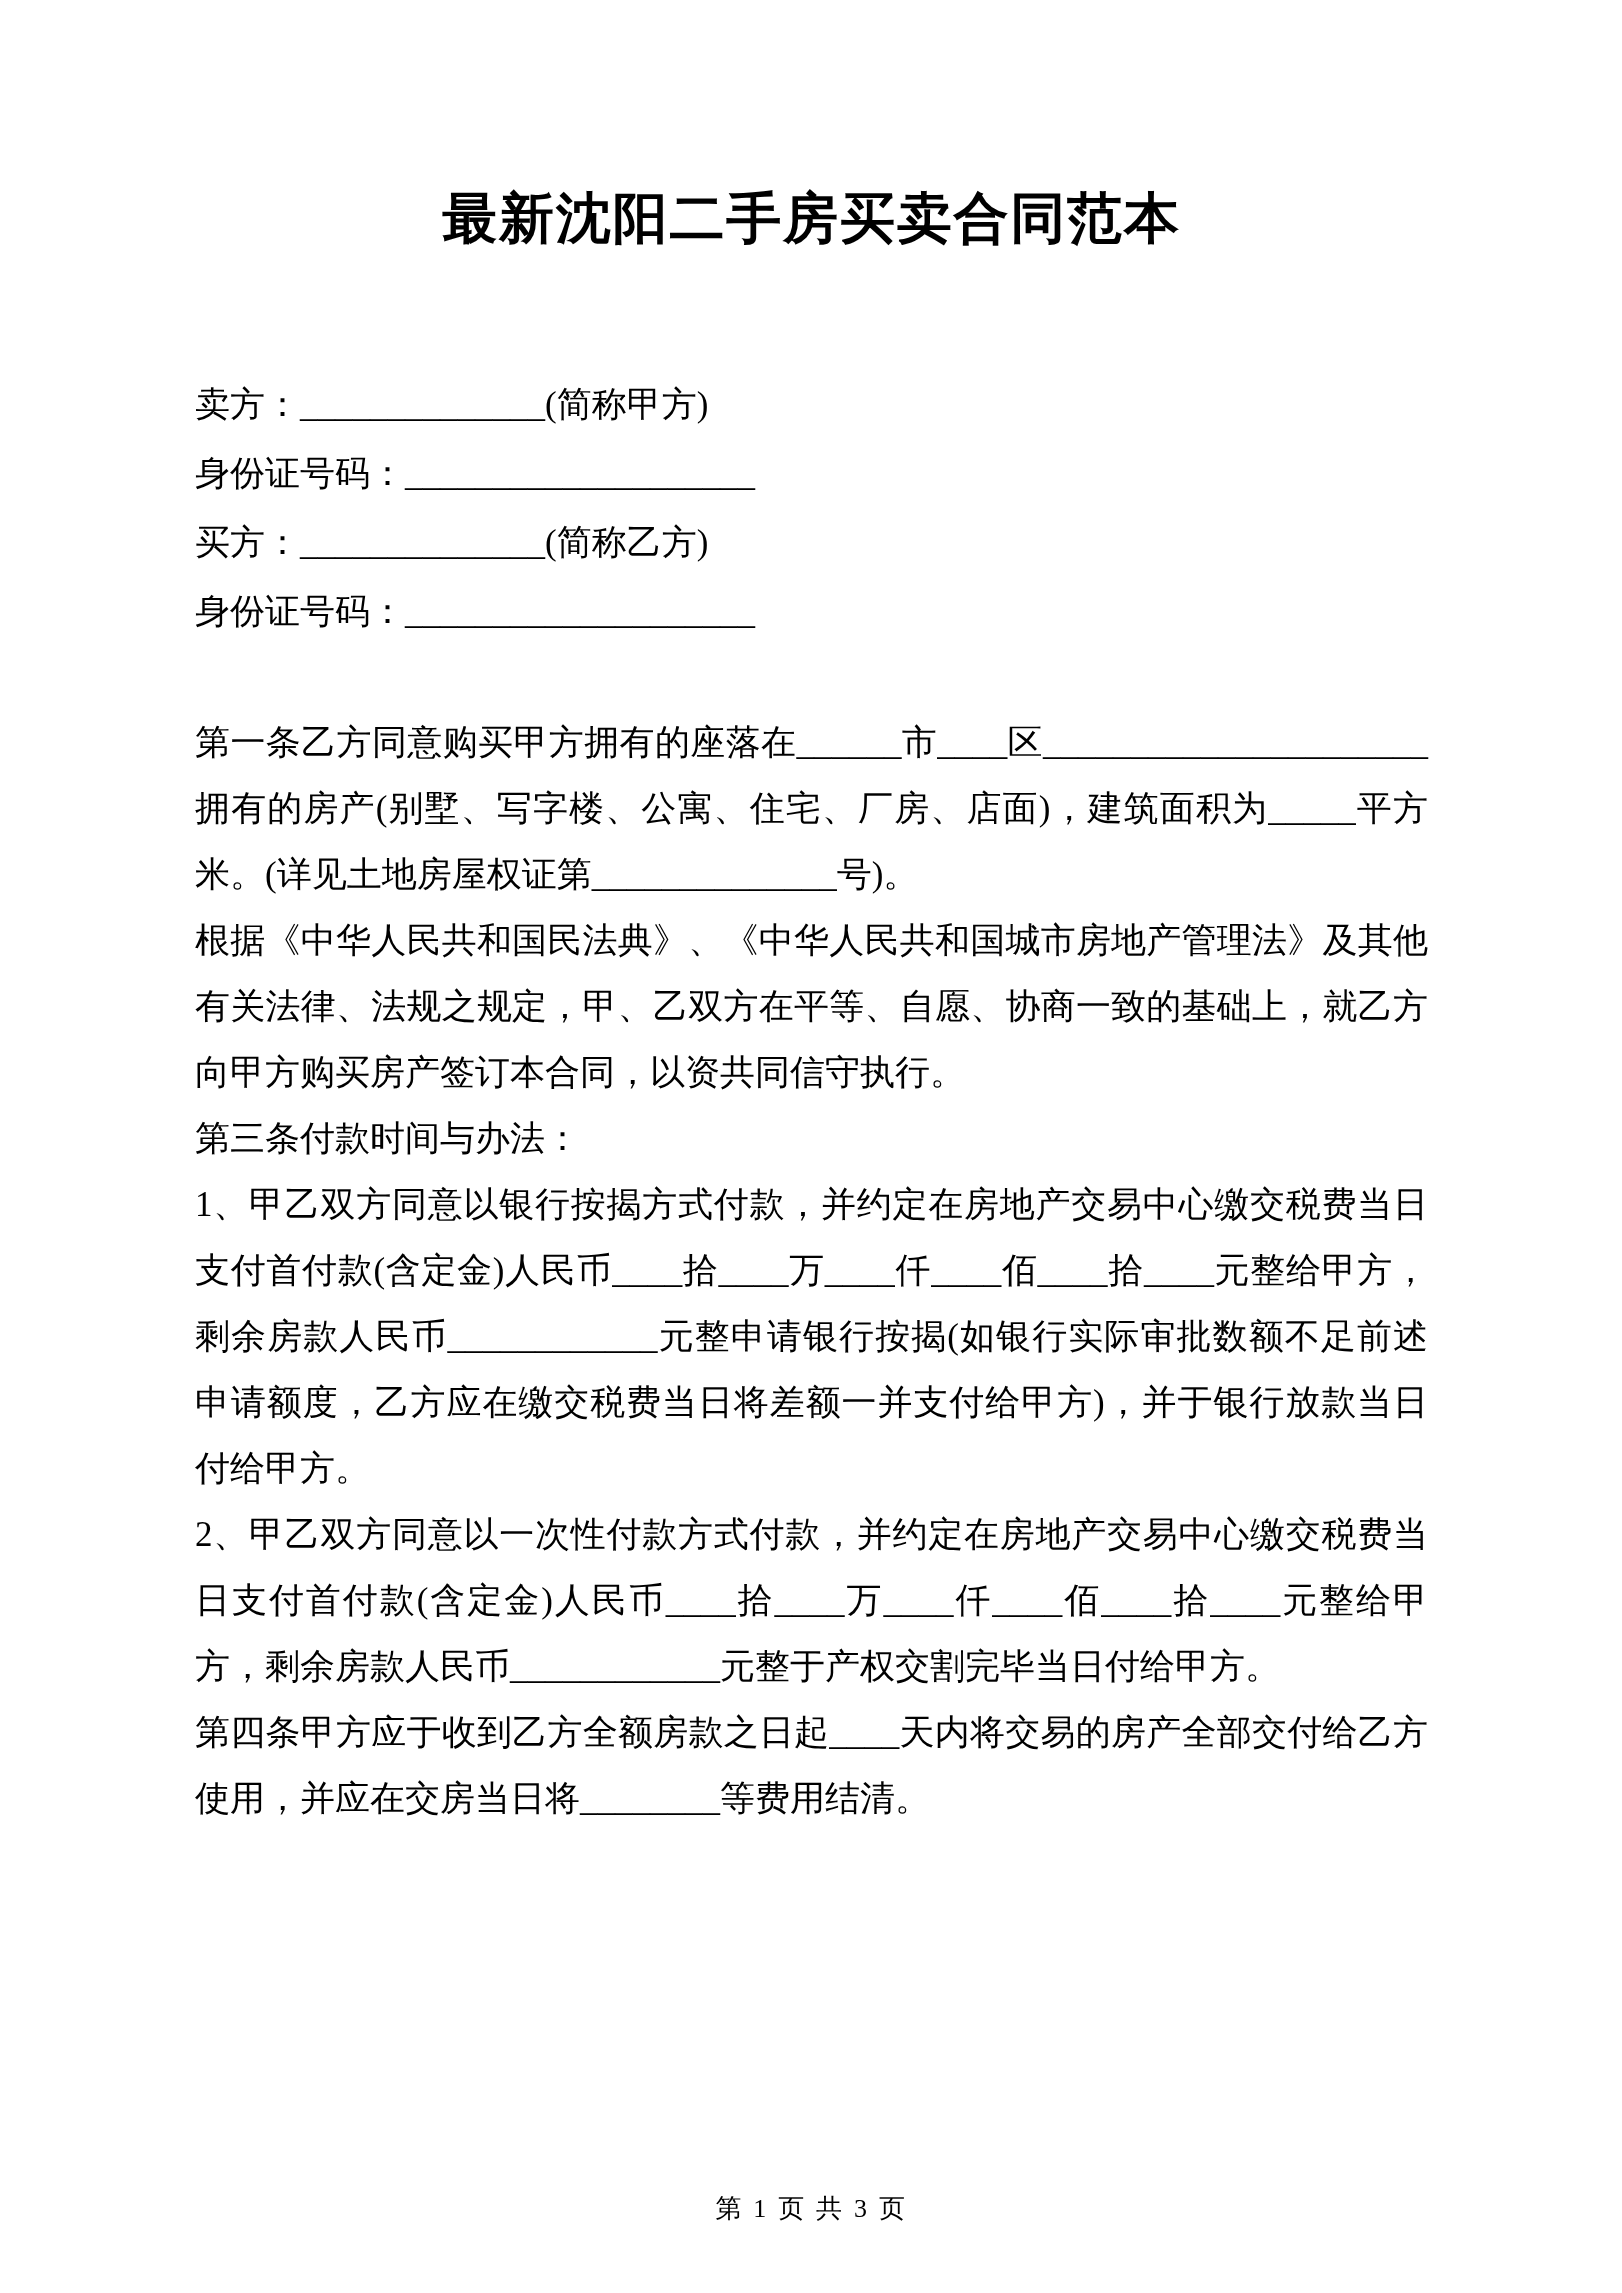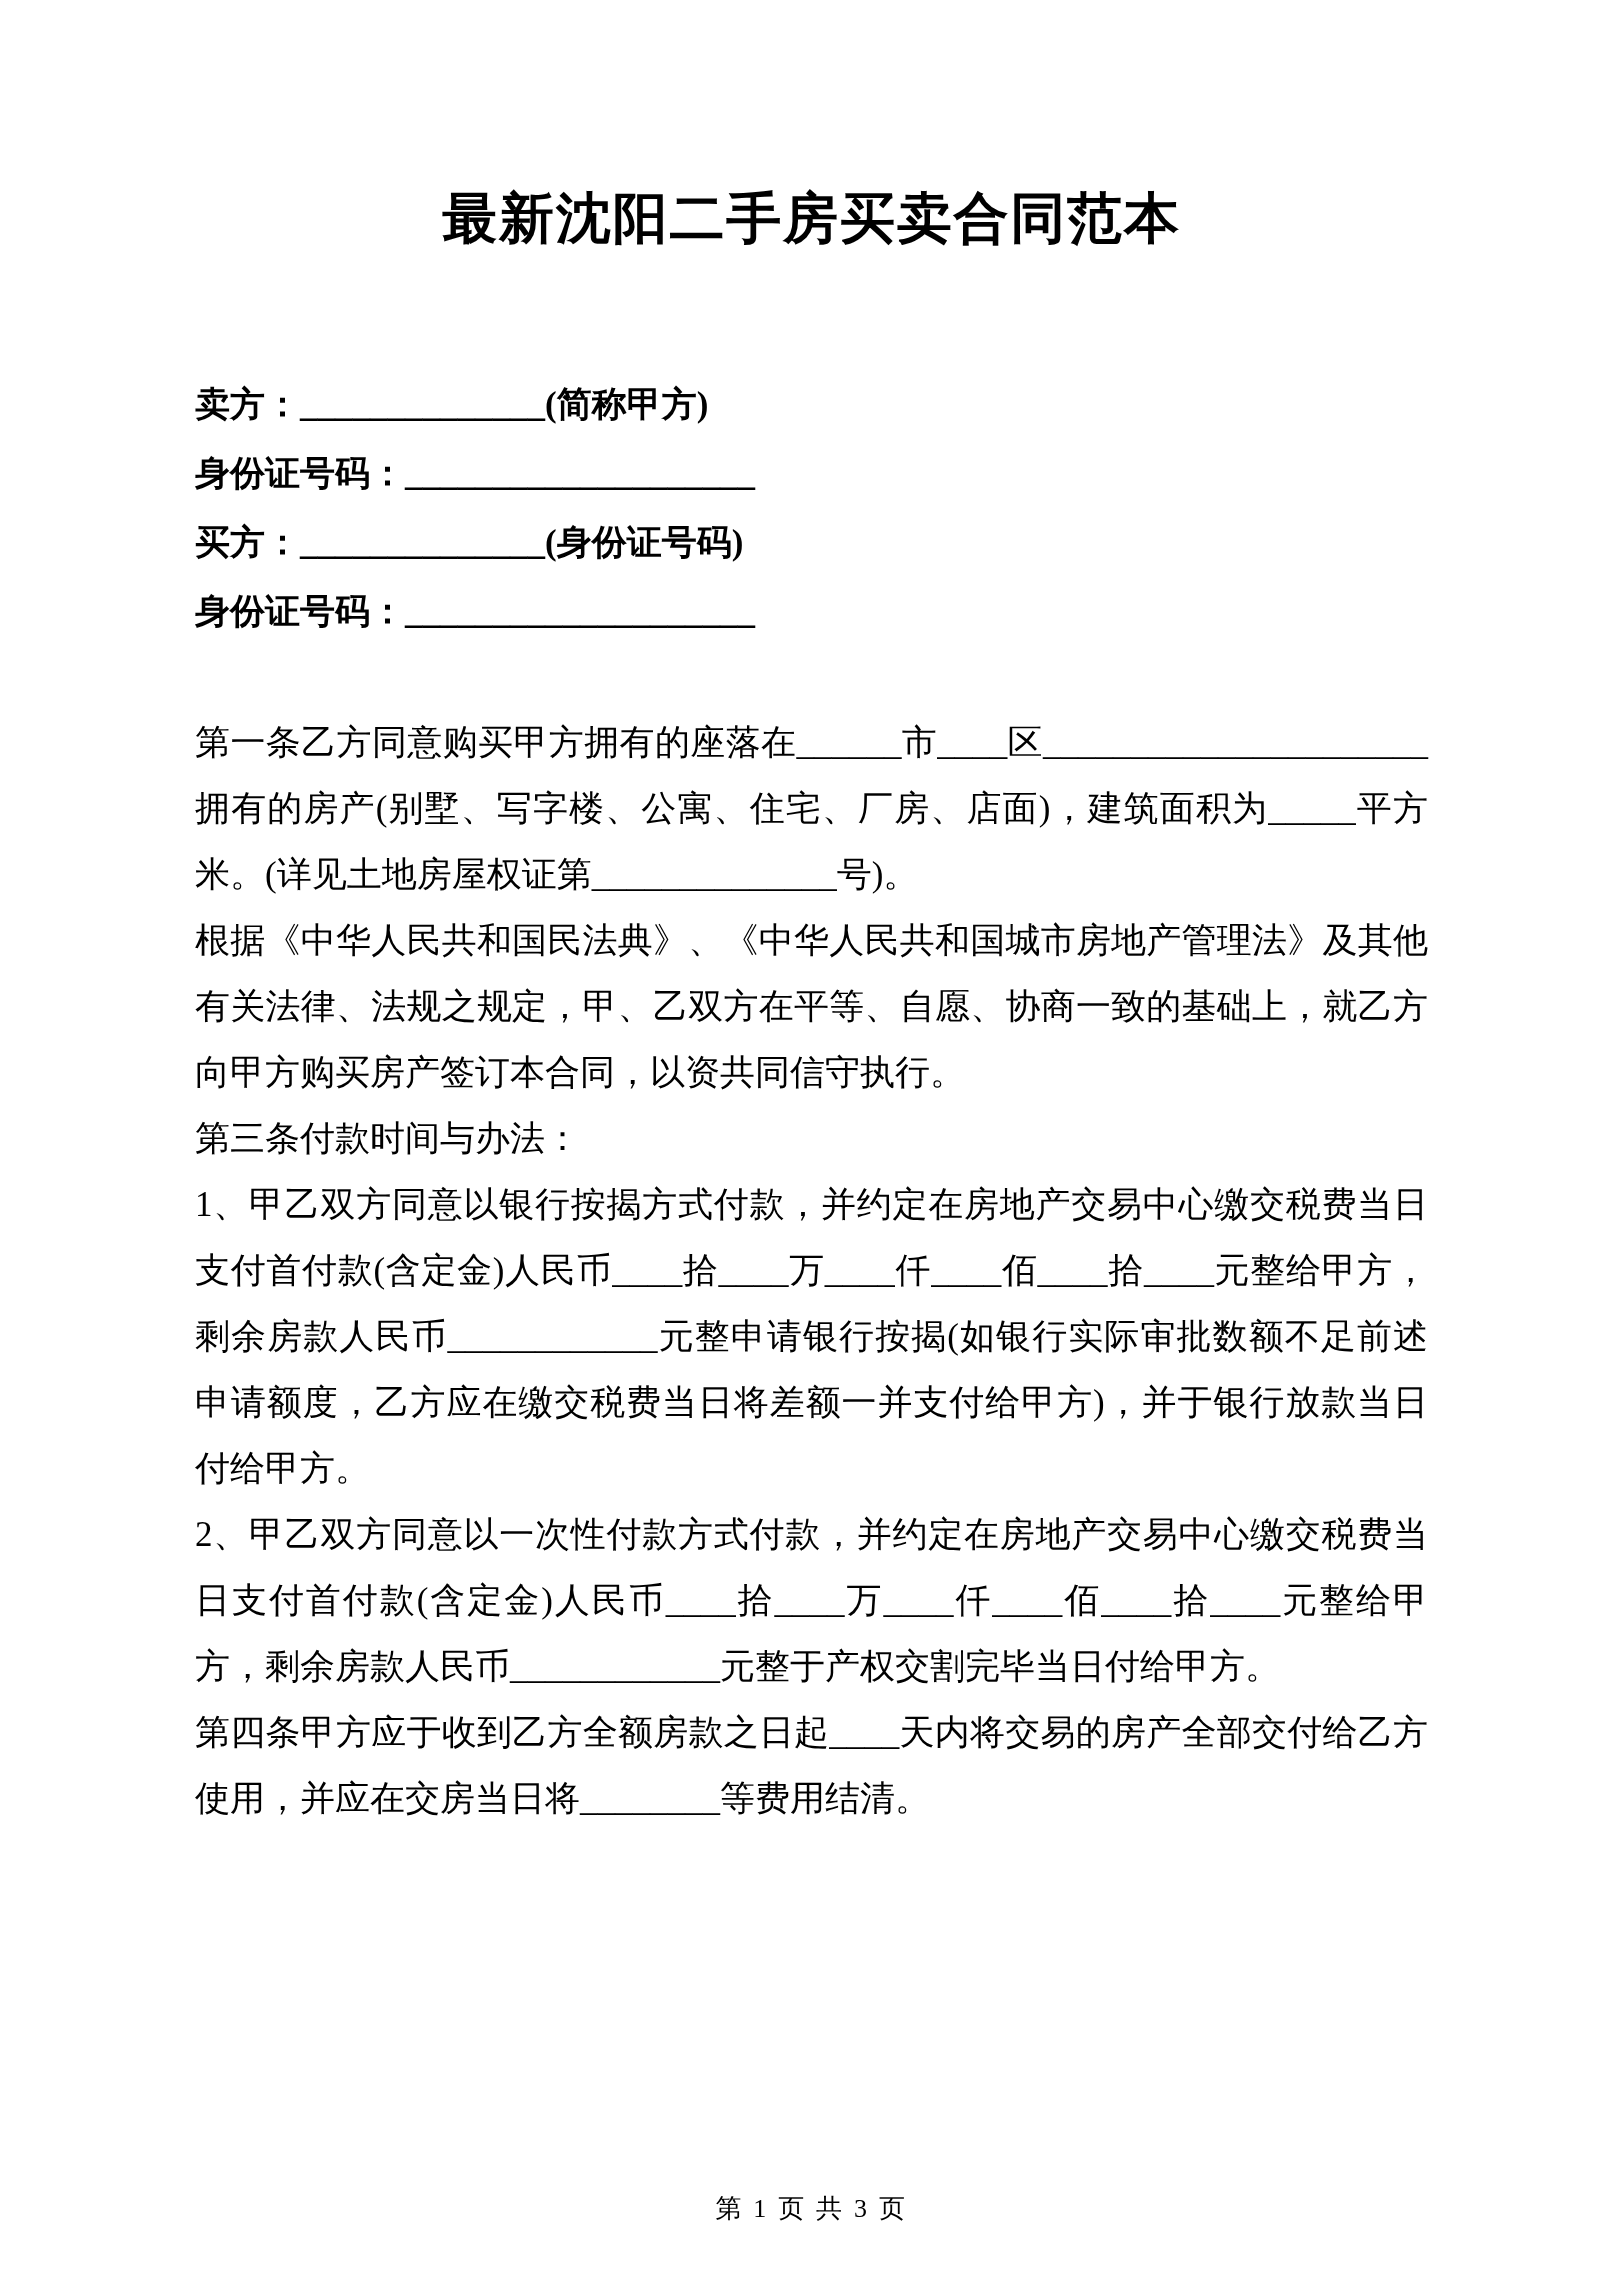--- a/index.html
+++ b/index.html
@@ -24,21 +24,20 @@
   }
   .doc-title {
     margin: 0 0 114px 0;
     text-align: center;
     font-size: 55px;
     font-weight: bold;
     letter-spacing: 1.8px;
   }
   .party-block {
     margin: 0 0 64px 0;
-    font-weight: bold;
   }
   .party-line {
     font-size: 35px;
     line-height: 69px;
     white-space: pre-wrap;
   }
   .body-block p {
     margin: 0;
     font-size: 35px;
     line-height: 66px;
@@ -59,21 +58,21 @@
 </head>
 <body>
 
 <div class="page">
 
   <h1 class="doc-title">最新沈阳二手房买卖合同范本</h1>
 
   <div class="party-block">
     <div class="party-line">卖方：______________(简称甲方)</div>
     <div class="party-line">身份证号码：____________________</div>
-    <div class="party-line">买方：______________(身份证号码)</div>
+    <div class="party-line">买方：______________(简称乙方)</div>
     <div class="party-line">身份证号码：____________________</div>
   </div>
 
   <div class="body-block">
     <p>第一条乙方同意购买甲方拥有的座落在______市____区______________________拥有的房产(别墅、写字楼、公寓、住宅、厂房、店面)，建筑面积为_____平方米。(详见土地房屋权证第______________号)。</p>
     <p>根据《中华人民共和国民法典》、《中华人民共和国城市房地产管理法》及其他有关法律、法规之规定，甲、乙双方在平等、自愿、协商一致的基础上，就乙方向甲方购买房产签订本合同，以资共同信守执行。</p>
     <p>第三条付款时间与办法：</p>
     <p>1、甲乙双方同意以银行按揭方式付款，并约定在房地产交易中心缴交税费当日支付首付款(含定金)人民币____拾____万____仟____佰____拾____元整给甲方，剩余房款人民币____________元整申请银行按揭(如银行实际审批数额不足前述申请额度，乙方应在缴交税费当日将差额一并支付给甲方)，并于银行放款当日付给甲方。</p>
     <p>2、甲乙双方同意以一次性付款方式付款，并约定在房地产交易中心缴交税费当日支付首付款(含定金)人民币____拾____万____仟____佰____拾____元整给甲方，剩余房款人民币____________元整于产权交割完毕当日付给甲方。</p>
     <p>第四条甲方应于收到乙方全额房款之日起____天内将交易的房产全部交付给乙方使用，并应在交房当日将________等费用结清。</p>

